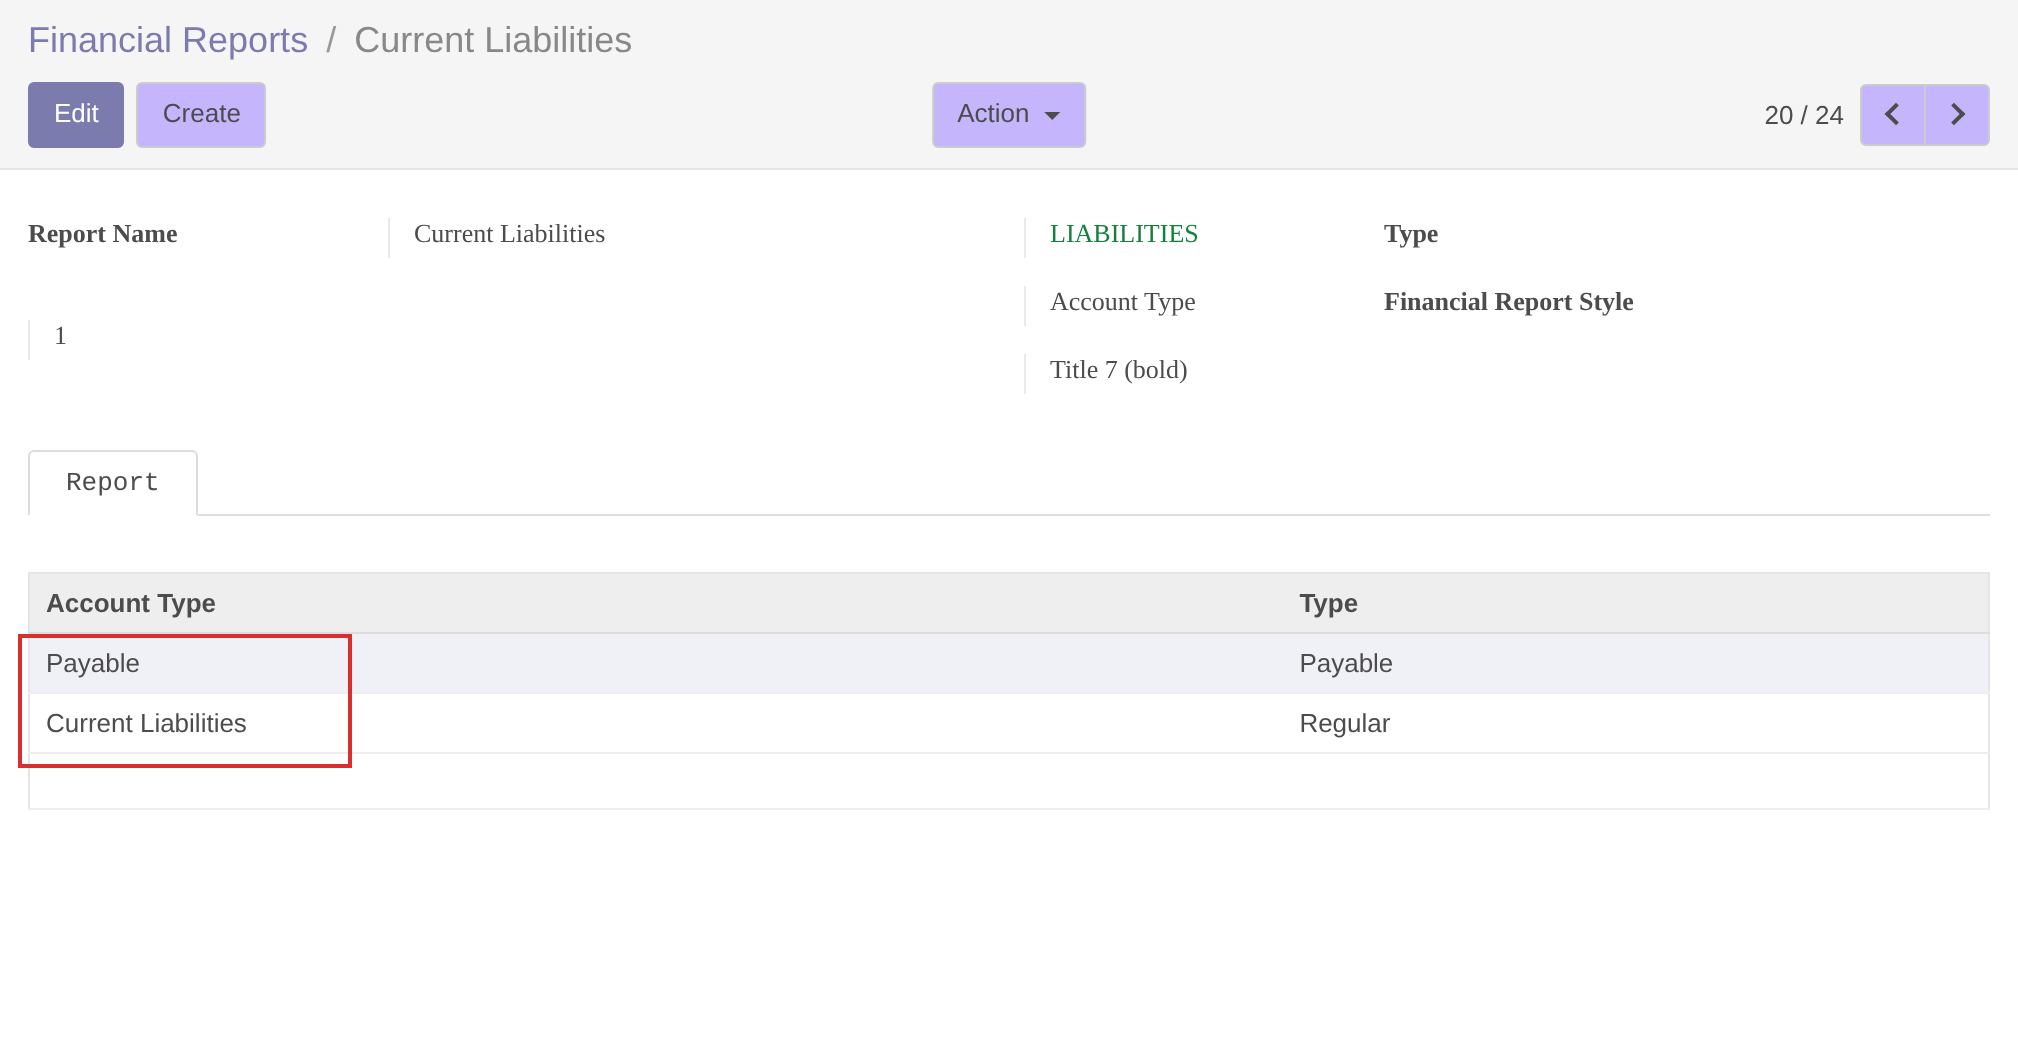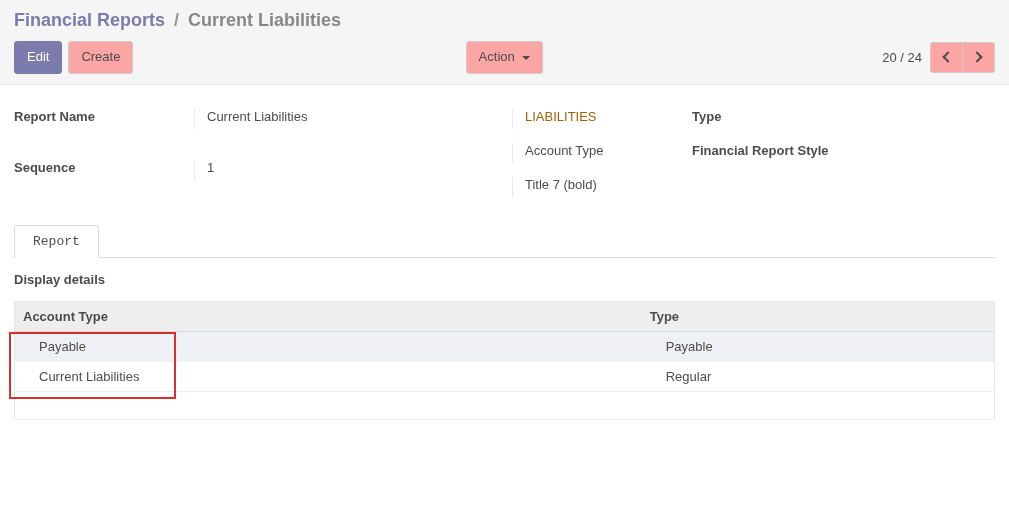--- a/index.html
+++ b/index.html
@@ -15,21 +15,21 @@
       background: #fff;
     }
     .control-panel {
       background: #f5f5f5;
       border-bottom: 1px solid #e5e5e5;
       padding: 8px 14px 10px 14px;
     }
     .breadcrumb {
       font-size: 18px;
       margin-bottom: 8px;
-      font-weight: 700;
+      font-weight: 400;
       line-height: 1.4;
     }
     .breadcrumb a {
       color: #7c7bad;
       text-decoration: none;
     }
     .breadcrumb .sep {
       color: #999;
       padding: 0 4px;
     }
@@ -62,21 +62,21 @@
       gap: 28px;
     }
     .btn {
       display: inline-block;
       padding: 6px 12px;
       font-size: 13px;
       line-height: 1.42857143;
       border-radius: 3px;
       cursor: pointer;
       border: 1px solid #ccc;
-      background: #fca5a5;
+      background: #c4b5fd;
       color: #4c4c4c;
     }
     .btn-primary {
       background: #7c7bad;
       border-color: #7c7bad;
       color: #fff;
     }
     .caret {
       display: inline-block;
       width: 0;
@@ -116,41 +116,42 @@
     }
     .chev-l { transform: rotate(-135deg); margin-left: 3px; }
     .chev-r { transform: rotate(45deg); margin-right: 3px; }
 
     .sheet {
       padding: 24px 14px 20px 14px;
     }
     .form-grid {
       display: flex;
       gap: 15px;
+      font-family: Liberation Serif, serif;
     }
     .form-col {
       flex: 1;
       display: grid;
       grid-template-columns: 180px 1fr;
       row-gap: 14px;
       align-items: start;
     }
     .form-col .label {
       font-weight: bold;
       color: #4c4c4c;
       padding-right: 12px;
     }
     .form-col .value {
       color: #4c4c4c;
       border-left: 1px solid #e9e9e9;
       padding-left: 12px;
       min-height: 20px;
     }
     .value a {
-      color: #a16207;
+      color: #15803d;
       text-decoration: none;
     }
     .notebook {
       margin-top: 28px;
     }
     .tabs {
       border-bottom: 1px solid #ddd;
       display: flex;
     }
     .tab {
@@ -184,21 +185,21 @@
     }
     .list-table th {
       background: #eee;
       text-align: left;
       padding: 7px 8px;
       font-weight: bold;
       border-bottom: 1px solid #ddd;
       color: #4c4c4c;
     }
     .list-table td {
-      padding: 7px 24px;
+      padding: 7px 8px;
       border-bottom: 1px solid #eee;
       color: #4c4c4c;
     }
     .list-table tbody tr:nth-child(odd) td {
       background: #f0f0f7;
     }
     .list-table tfoot td {
       height: 28px;
       background: #fff;
     }
@@ -241,42 +242,40 @@
     </div>
   </div>
 </div>
 
 <div class="sheet">
   <div class="form-grid">
     <div class="form-col">
       <div class="label">Report Name</div>
       <div class="value">Current Liabilities</div>
 
-      <div class="label">Sequence</div>
       <div class="value">1</div>
 
     </div>
     <div class="form-col">
       <div class="value"><a href="#">LIABILITIES</a></div>
 
       <div class="label">Type</div>
       <div class="value">Account Type</div>
 
       <div class="label">Financial Report Style</div>
       <div class="value">Title 7 (bold)</div>
     </div>
   </div>
 
   <div class="notebook">
     <div class="tabs">
       <div class="tab active">Report</div>
     </div>
     <div class="tab-content">
       <div class="inner-row">
-        <div class="label">Display details</div>
       </div>
       <div style="position:relative;">
         <table class="list-table">
           <thead>
             <tr>
               <th style="width:64%">Account Type</th>
               <th>Type</th>
             </tr>
           </thead>
           <tbody>

